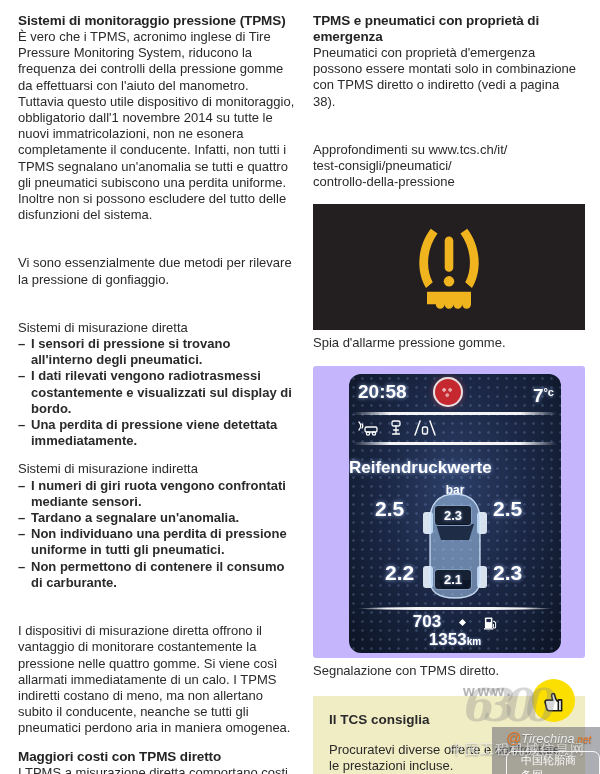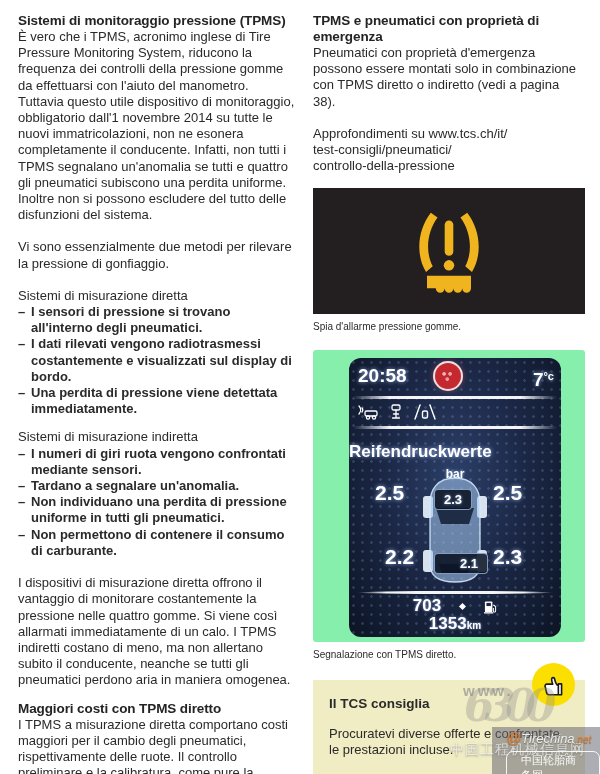--- a/index.html
+++ b/index.html
@@ -6,37 +6,37 @@
   .page {
     position:relative; width:600px; height:774px; background:#fff;
     font-family:"Liberation Sans", sans-serif; color:#2a2a2a; overflow:hidden;
   }
   .columns { position:absolute; left:18px; top:13px; display:flex; gap:18px; }
   .col { font-size:13px; line-height:16.2px; }
   .col-left  { width:277px; }
   .col-right { width:272px; }
   .h { font-weight:bold; font-size:13.5px; line-height:16px; letter-spacing:-0.1px; margin:0; color:#242424; }
   p { margin:0; }
-  .gap16 { margin-top:16px; }
+  .gap16 { margin-top:32px; }
   .gap12 { margin-top:12px; }
   ul.dashlist { list-style:none; margin:0; padding:0;font-weight:bold; }
   ul.dashlist li { position:relative; padding-left:13px; }
   ul.dashlist li::before { content:"–"; position:absolute; left:0; top:0; }
 
   
   .img-tpms {
     margin-top:14px; width:272px; height:126px; background:#231f20;
     display:flex; align-items:center; justify-content:center;
   }
-  .caption { margin-top:6px; font-size:10px; line-height:14px; color:#2b2b2b; }
+  .caption { margin-top:6px; font-size:13px; line-height:14px; color:#2b2b2b; }
 
   
   .dash {
     position:relative; margin-top:16px; width:272px; height:292px;
-    background:#86efac; border-radius:3px;
+    background:#c4b5fd; border-radius:3px;
   }
   .screen {
     position:absolute; left:36px; top:8px; width:212px; height:279px;
     border-radius:12px; overflow:hidden;
     background:
       radial-gradient(rgba(150,180,230,0.22) 1px, transparent 1.6px) 0 0 / 9px 9px,
       radial-gradient(ellipse at 50% 42%, #2c3f68 0%, #1b2745 48%, #0c1424 100%);
     color:#fff;
   }
   .scr-time { position:absolute; left:9px; top:10px; font-size:19px; font-weight:bold;
@@ -63,21 +63,21 @@
     font-size:12px; font-weight:bold; text-shadow:0 0 3px rgba(170,200,255,.8); }
   .car-top { position:absolute; left:73px; top:118px; }
   .pval { position:absolute; font-size:21px; font-weight:bold; color:#fff;
     text-shadow:0 0 4px rgba(170,200,255,.85); }
   .pv-fl { left:26px; top:127px; } .pv-fr { left:144px; top:127px; }
   .pv-rl { left:36px; top:191px; } .pv-rr { left:144px; top:191px; }
   .pbox { position:absolute; left:85px; width:36px; height:19px; line-height:19px;
     text-align:center; font-size:13px; font-weight:bold;
     background:rgba(8,16,32,.85); border:1px solid rgba(170,200,240,.75); border-radius:4px;
     text-shadow:0 0 3px rgba(170,200,255,.8); }
-  .pb-f { top:131px; } .pb-r { top:195px;padding-left:16px; }
+  .pb-f { top:131px; } .pb-r { top:195px; }
   .arc { position:absolute; left:8px; right:8px; top:233px; height:3px; border-radius:50%;
     background:linear-gradient(90deg, transparent, rgba(255,255,255,.95) 15%, rgba(255,255,255,.95) 85%, transparent); }
   .range-row { position:absolute; left:0; right:0; top:240px; display:flex; justify-content:center;
     align-items:center; gap:19px; font-size:17px; font-weight:bold; text-shadow:0 0 3px rgba(170,200,255,.8); }
   .diamond { width:5px; height:5px; background:#fff; transform:rotate(45deg); }
   .odo-row { position:absolute; left:0; right:0; top:258px; text-align:center;
     font-size:17px; font-weight:bold; text-shadow:0 0 3px rgba(170,200,255,.8); }
   .odo-row .u { font-size:10px; font-weight:bold; }
 
   

